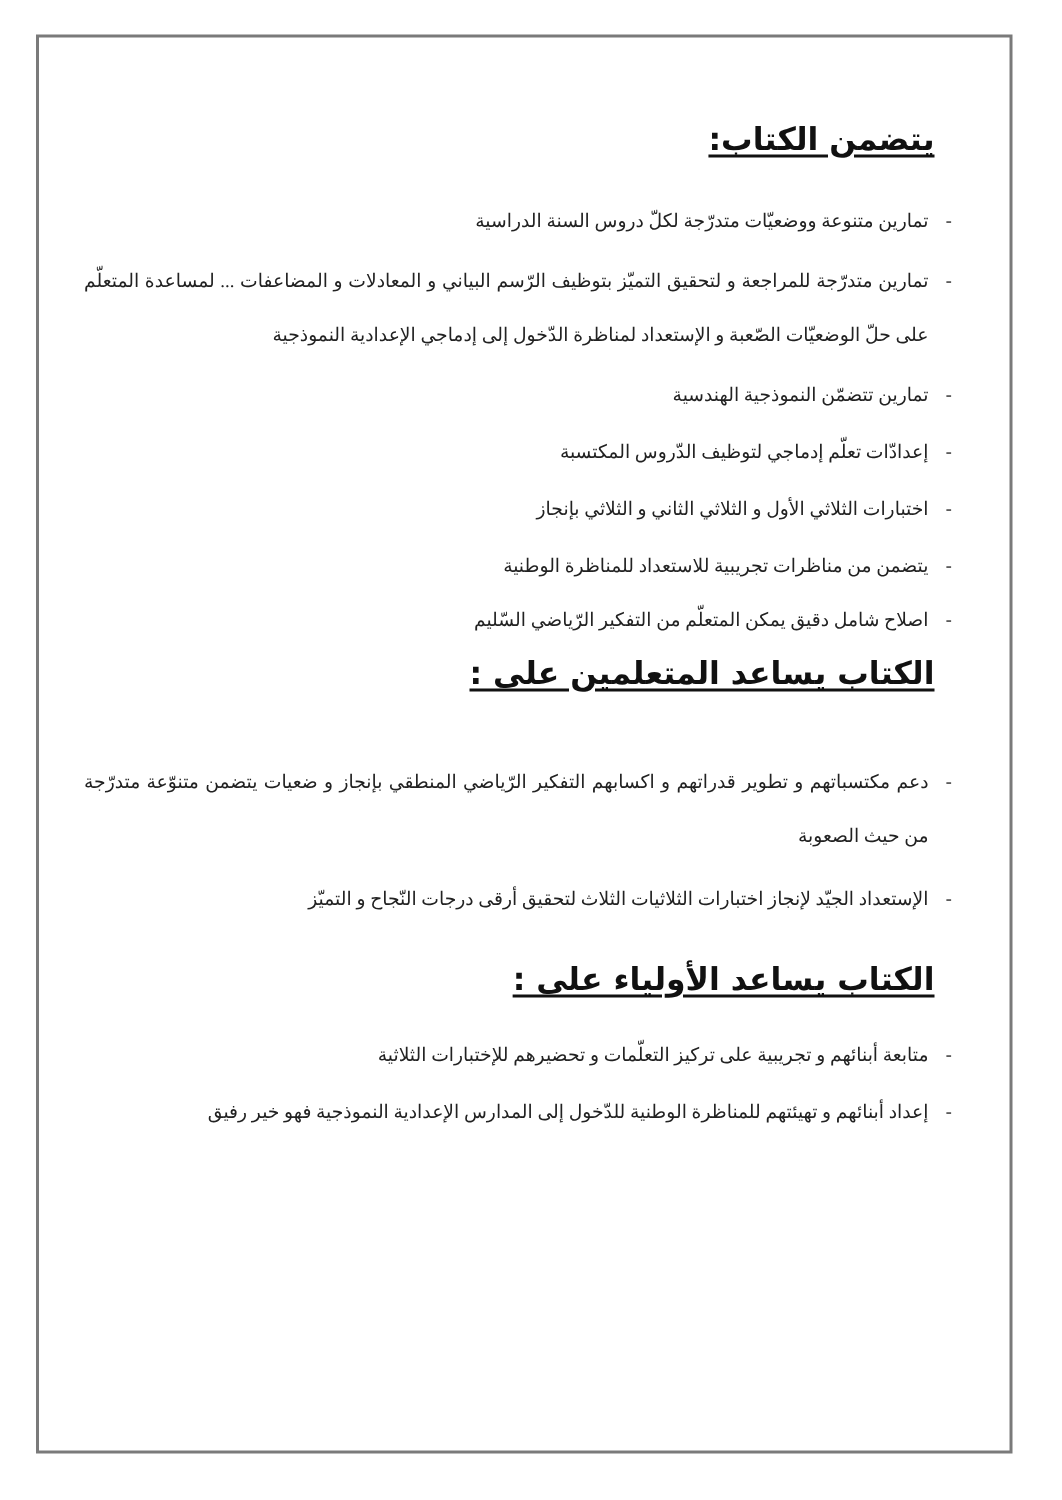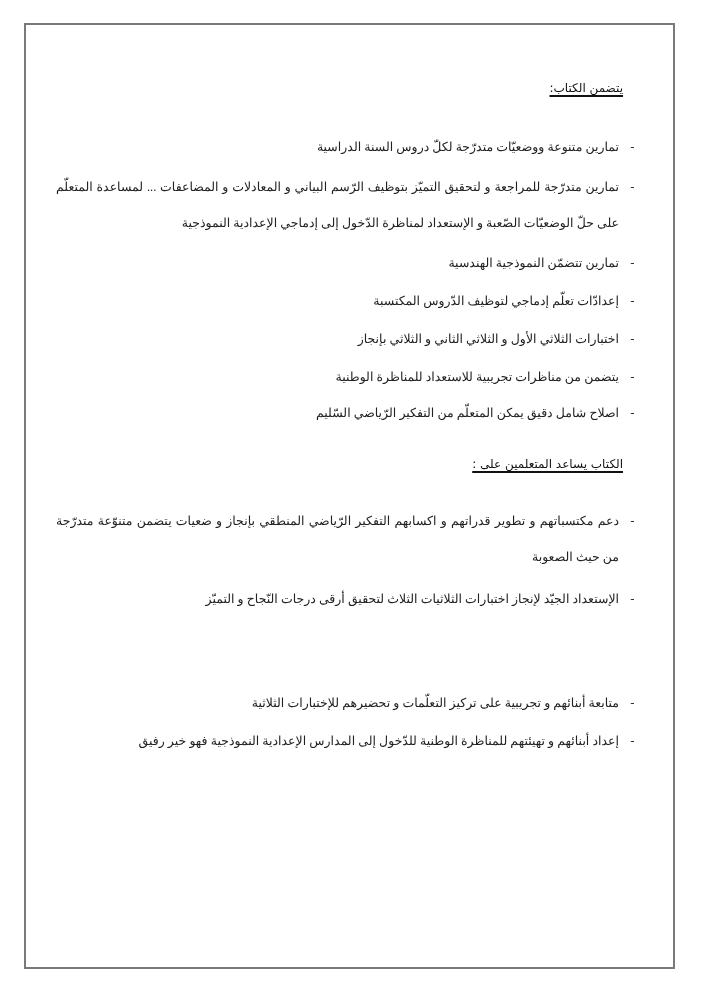--- a/index.html
+++ b/index.html
@@ -29,22 +29,22 @@
       position: absolute;
       left: 0;
       top: 0;
       width: 100%;
       height: 100%;
       direction: rtl;
     }
     .heading {
       position: absolute;
       right: 50px;
-      font-weight: normal;
-      font-size: 12px;
+      font-weight: bold;
+      font-size: 21px;
       text-decoration: underline;
       text-decoration-thickness: 2px;
       text-underline-offset: 3px;
       color: #111;
       white-space: nowrap;
     }
     .item {
       position: absolute;
       right: 27px;
       left: 30px;
@@ -106,32 +106,33 @@
     <div class="item single" style="top:334px;">
       <span class="bullet">-</span>
       <span class="item-text">يتضمن من مناظرات تجريبية للاستعداد للمناظرة الوطنية</span>
     </div>
 
     <div class="item single" style="top:370px;">
       <span class="bullet">-</span>
       <span class="item-text">اصلاح شامل دقيق يمكن المتعلّم من التفكير الرّياضي السّليم</span>
     </div>
 
-    <div class="heading" style="top:432px;">الكتاب يساعد المتعلمين على :</div>
+    <div class="heading" style="top:412px;">الكتاب يساعد المتعلمين على :</div>
 
     <div class="item" style="top:478px;">
       <span class="bullet">-</span>
       <span class="item-text">دعم مكتسباتهم و تطوير قدراتهم و اكسابهم التفكير الرّياضي المنطقي بإنجاز و ضعيات يتضمن متنوّعة متدرّجة من حيث الصعوبة</span>
     </div>
 
     <div class="item single" style="top:556px;">
       <span class="bullet">-</span>
       <span class="item-text">الإستعداد الجيّد لإنجاز اختبارات الثلاثيات الثلاث لتحقيق أرقى درجات النّجاح و التميّز</span>
     </div>
 
+    <div class="heading" style="top:616px;">الكتاب يساعد الأولياء على :</div>
 
     <div class="item single" style="top:660px;">
       <span class="bullet">-</span>
       <span class="item-text">متابعة أبنائهم و تجريبية على تركيز التعلّمات و تحضيرهم للإختبارات الثلاثية</span>
     </div>
 
     <div class="item single" style="top:698px;">
       <span class="bullet">-</span>
       <span class="item-text">إعداد أبنائهم و تهيئتهم للمناظرة الوطنية للدّخول إلى المدارس الإعدادية النموذجية فهو خير رفيق</span>
     </div>

